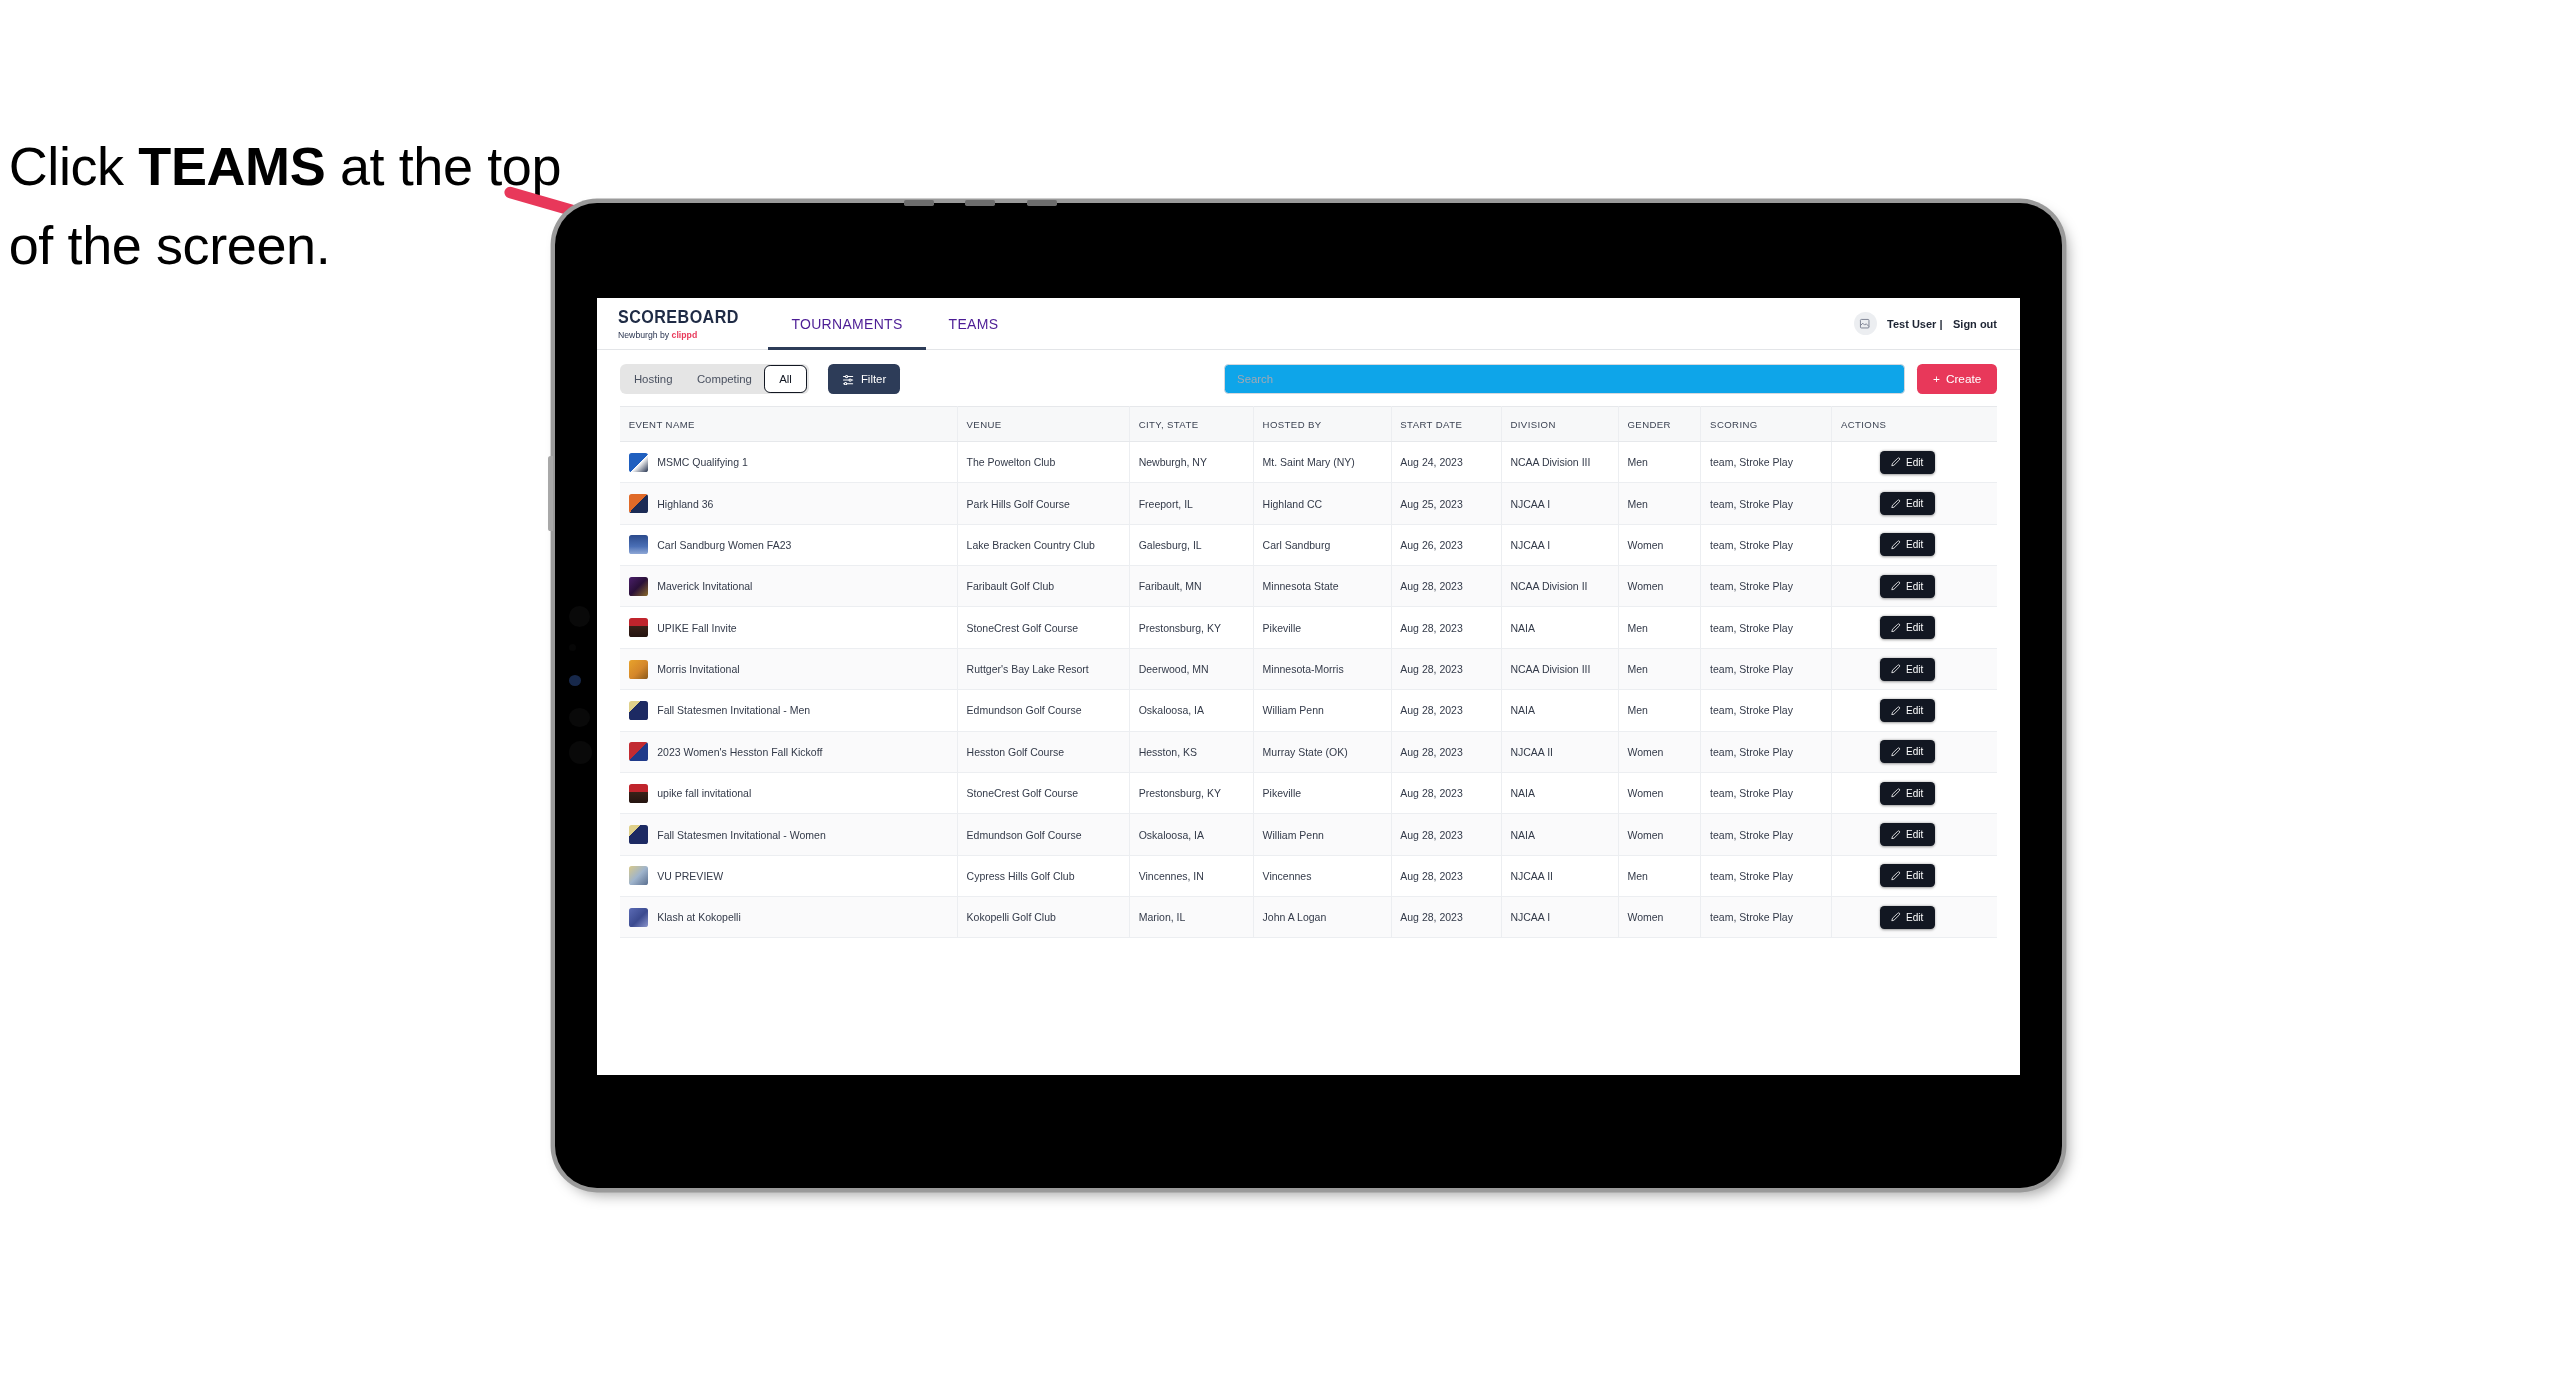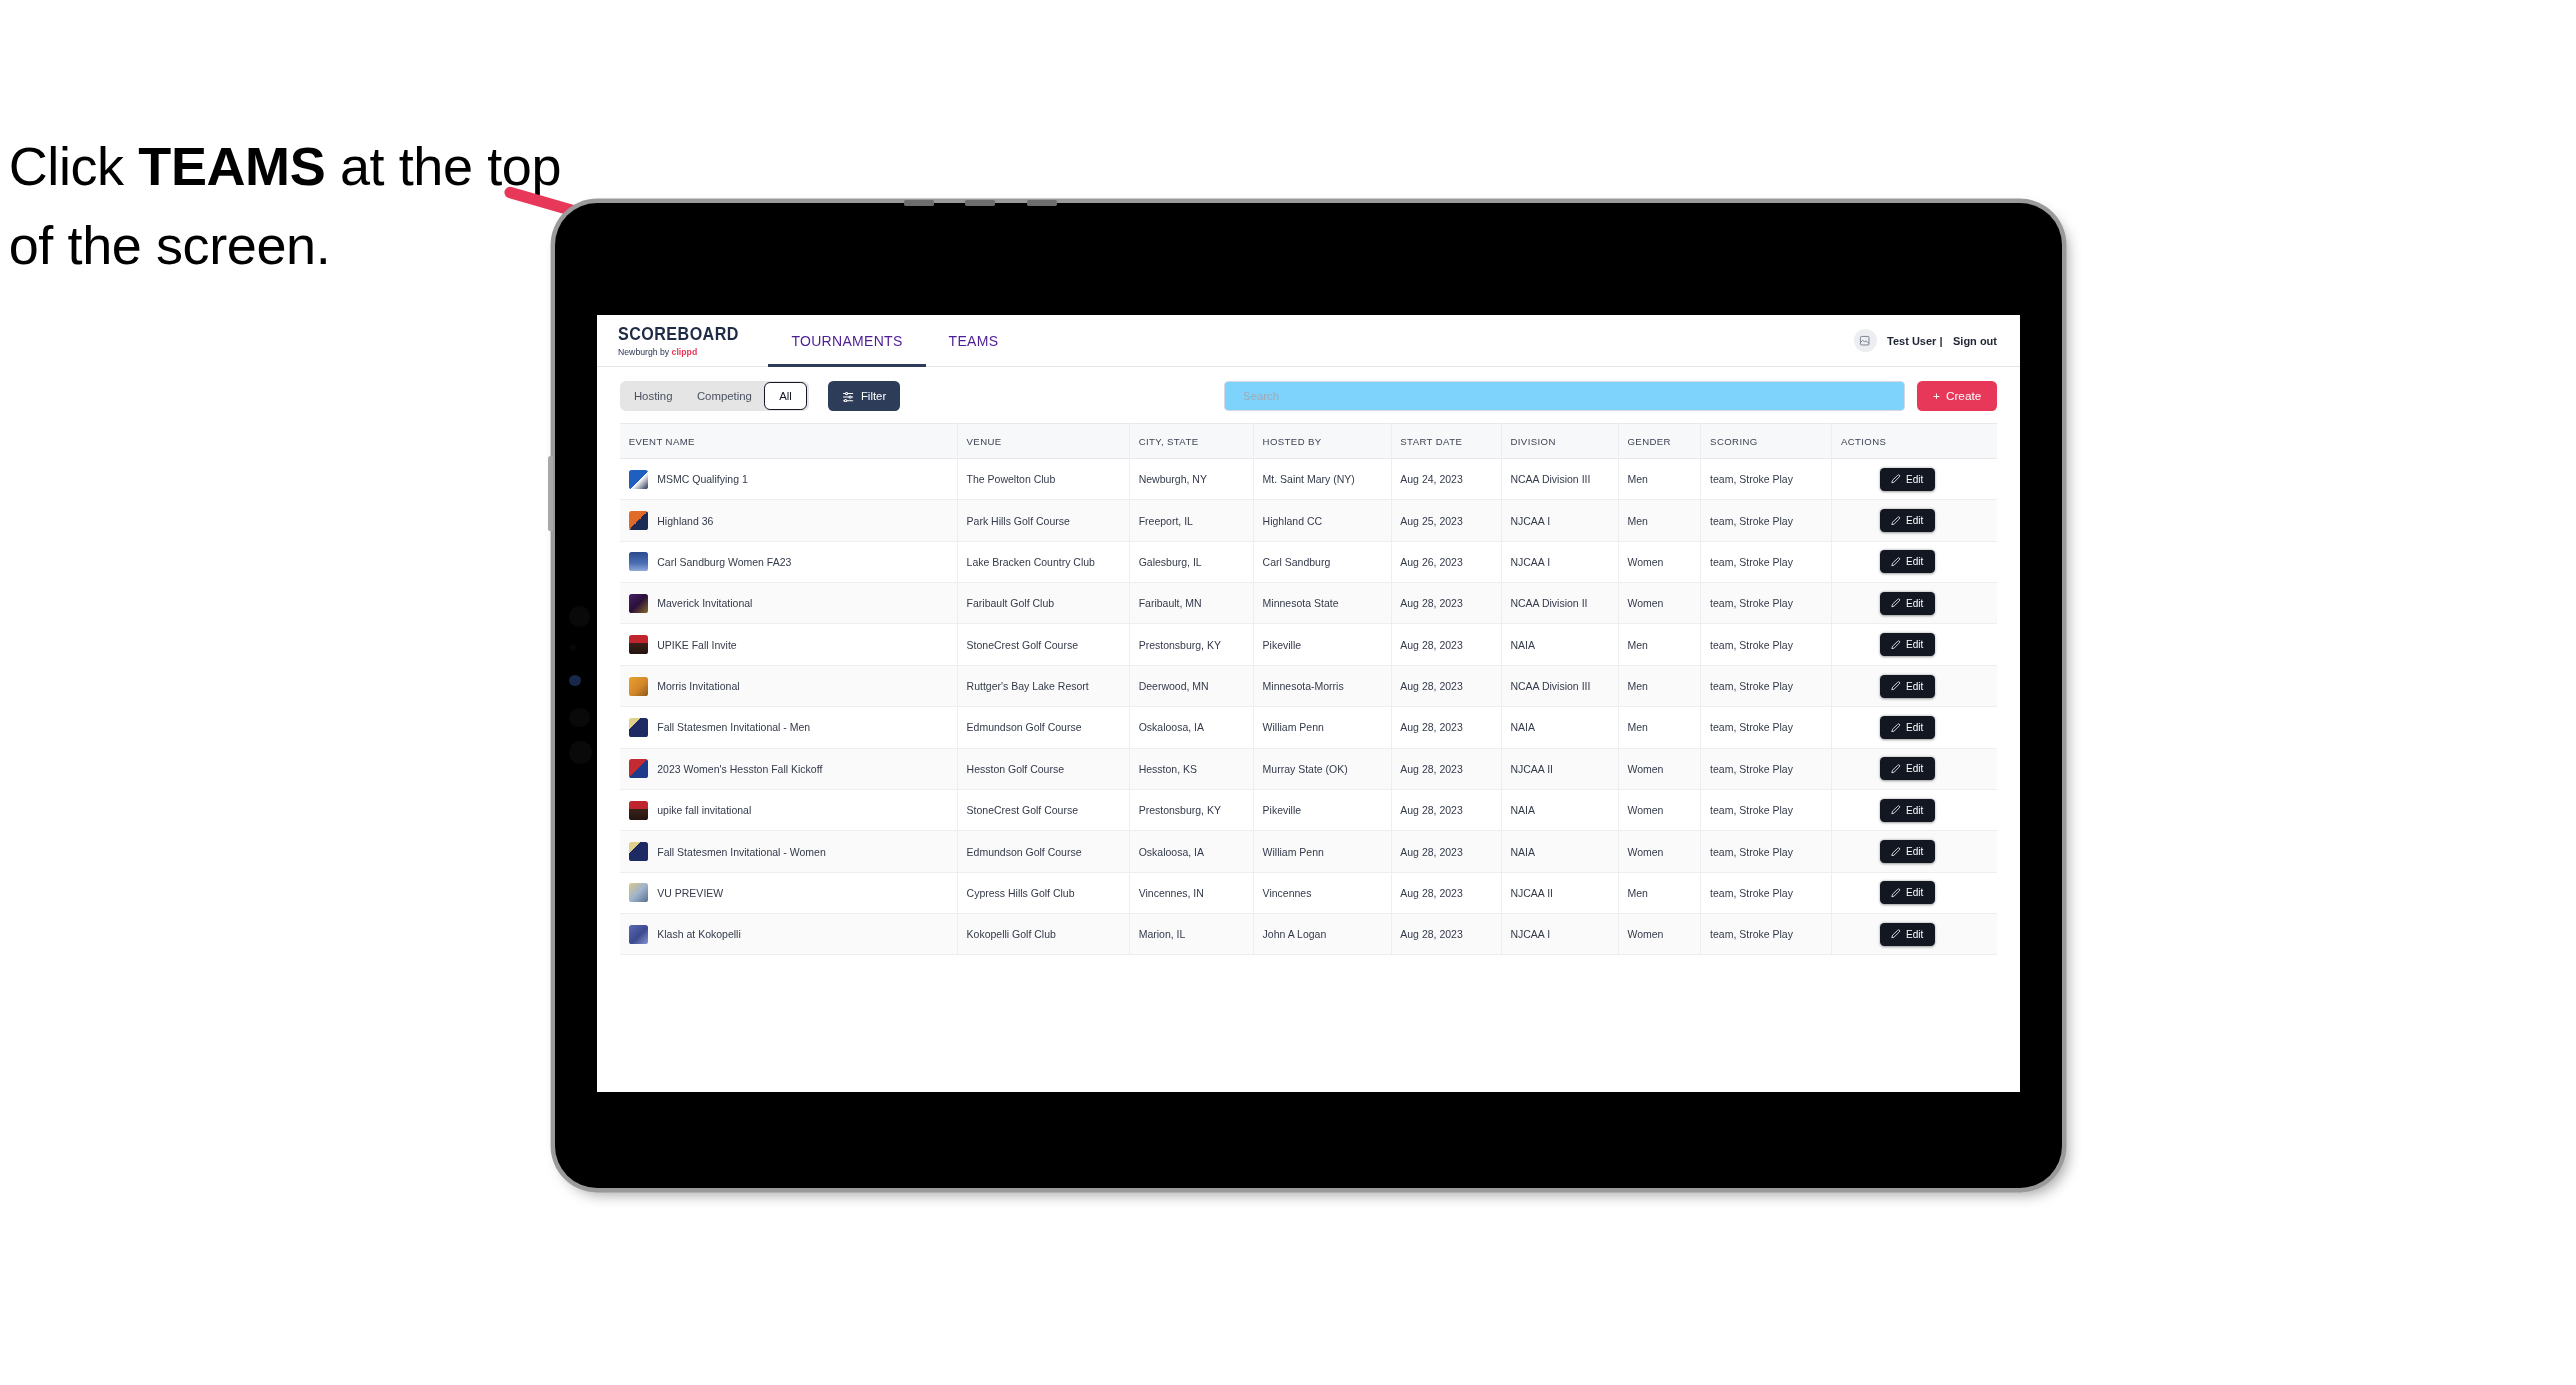--- a/index.html
+++ b/index.html
@@ -63,21 +63,21 @@
   
   .side-button {
     position: absolute; left: -7px; top: 253px;
     width: 5.2px; height: 75px;
     background: #a8a8a8; border-radius: 2.6px 0 0 2.6px;
   }
 
   
   #screen {
     position: absolute;
-    left: 42px; top: 112px;
+    left: 42px; top: 95px;
     width: 1423px; height: 777px;
     background: #ffffff;
     overflow: hidden;
   }
 
   
   #navbar {
     height: 52px;
     background: #ffffff;
     border-bottom: 0.9px solid #e3e5e8;
@@ -165,24 +165,24 @@
     border: none;
     margin-left: 7px;
   }
   #filter-btn svg { flex: none; }
 
   #search-wrap { margin-left: auto; display: flex; align-items: center; gap: 12.2px; }
   #search-input {
     width: 681px; height: 30px;
     border: 0.9px solid #d5d8de;
     border-radius: 4.4px;
-    padding: 0 18px;
+    padding: 0 12px;
     font-size: 11.4px; color: #2b3142;
     font-family: "Liberation Sans", sans-serif;
-    background: #7dd3fc;
+    background: #0ea5e9;
   }
   #search-input::placeholder { color: #a3a8b3; }
   #create-btn {
     display: flex; align-items: center; gap: 6.1px;
     background: #e8385a; color: #fff;
     font-size: 11.8px;
     height: 30px; padding: 0 15.7px;
     border-radius: 5.2px; cursor: pointer; border: none;
     font-family: "Liberation Sans", sans-serif;
   }

